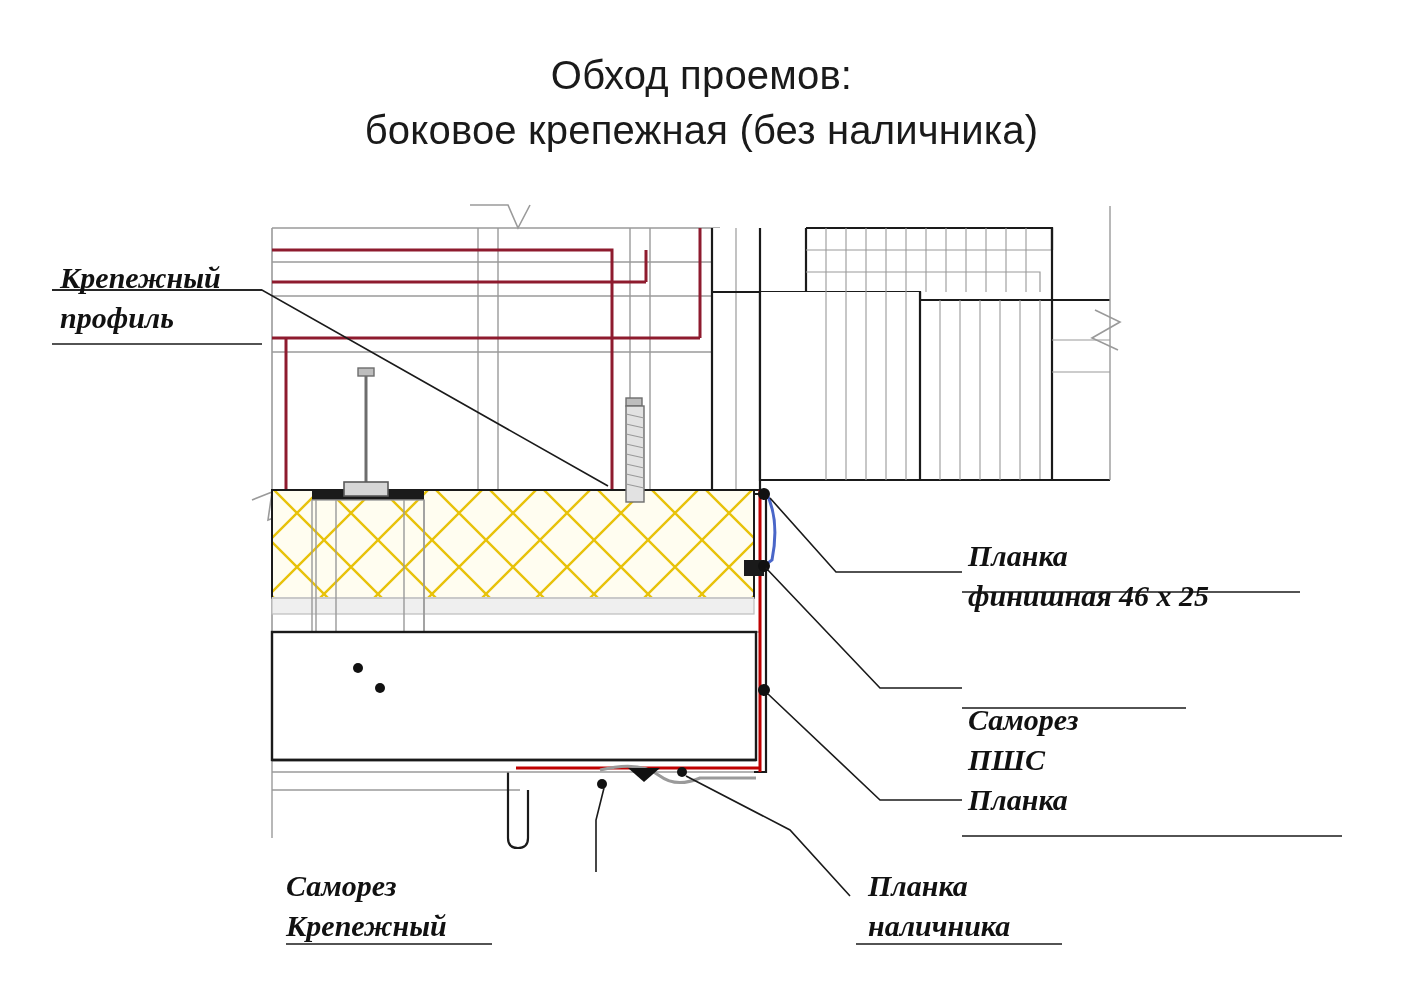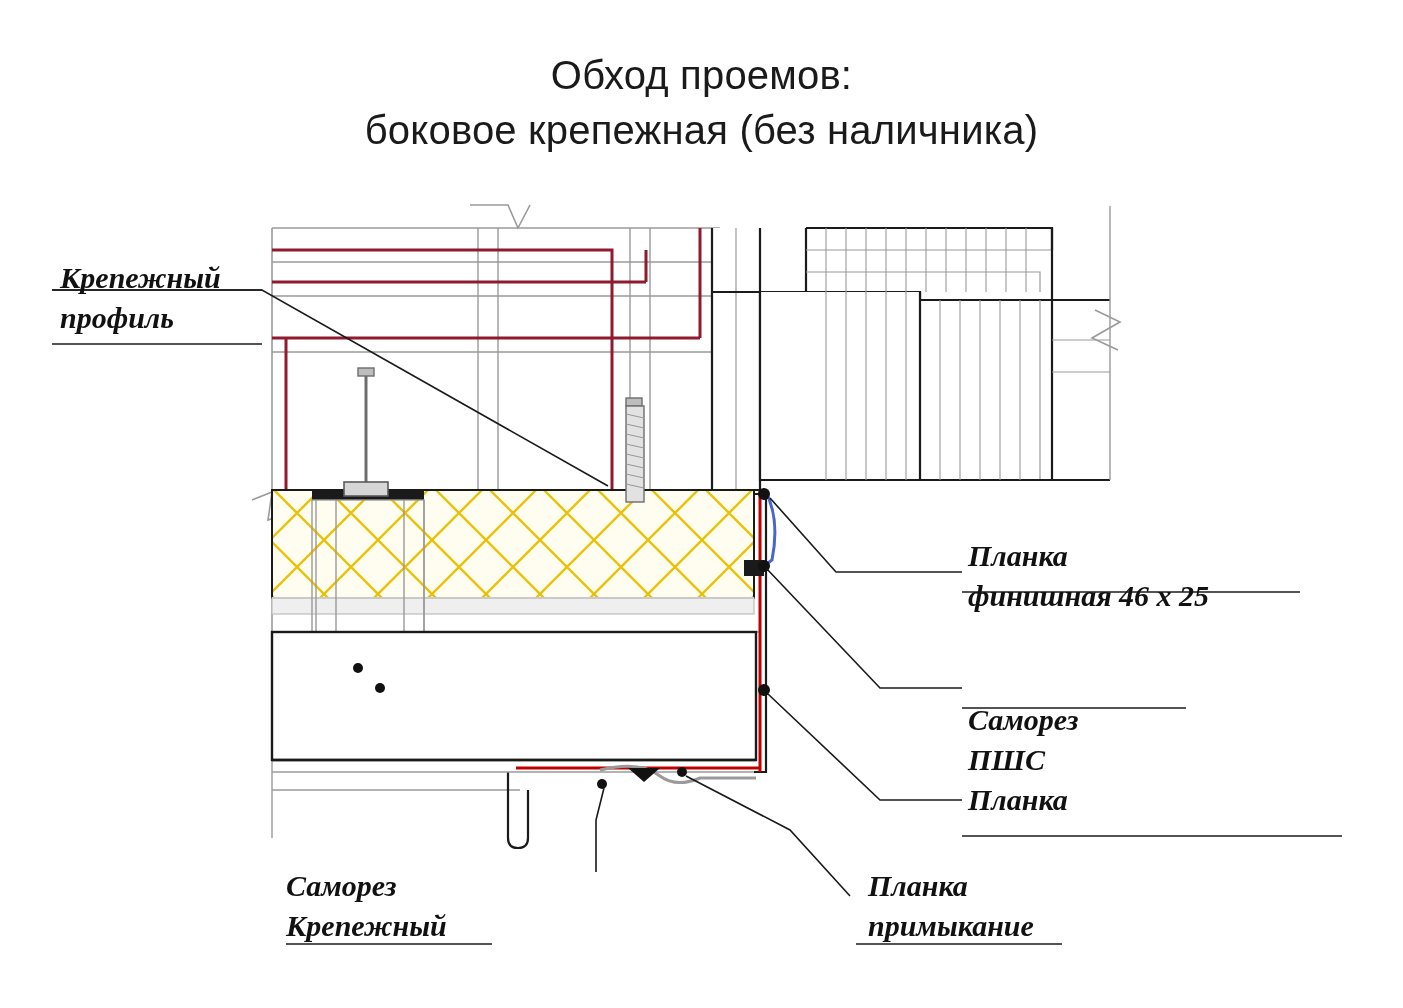--- a/index.html
+++ b/index.html
@@ -210,16 +210,16 @@
     <span>Планка</span>
   </div>
 
   <div class="lbl" style="left:286px; top:866px;">
     <span>Саморез</span>
     <span>Крепежный</span>
   </div>
 
   <div class="lbl" style="left:868px; top:866px;">
     <span>Планка</span>
-    <span>примыкание</span>
+    <span>наличника</span>
   </div>
 
 </div>
 
 </body></html>

